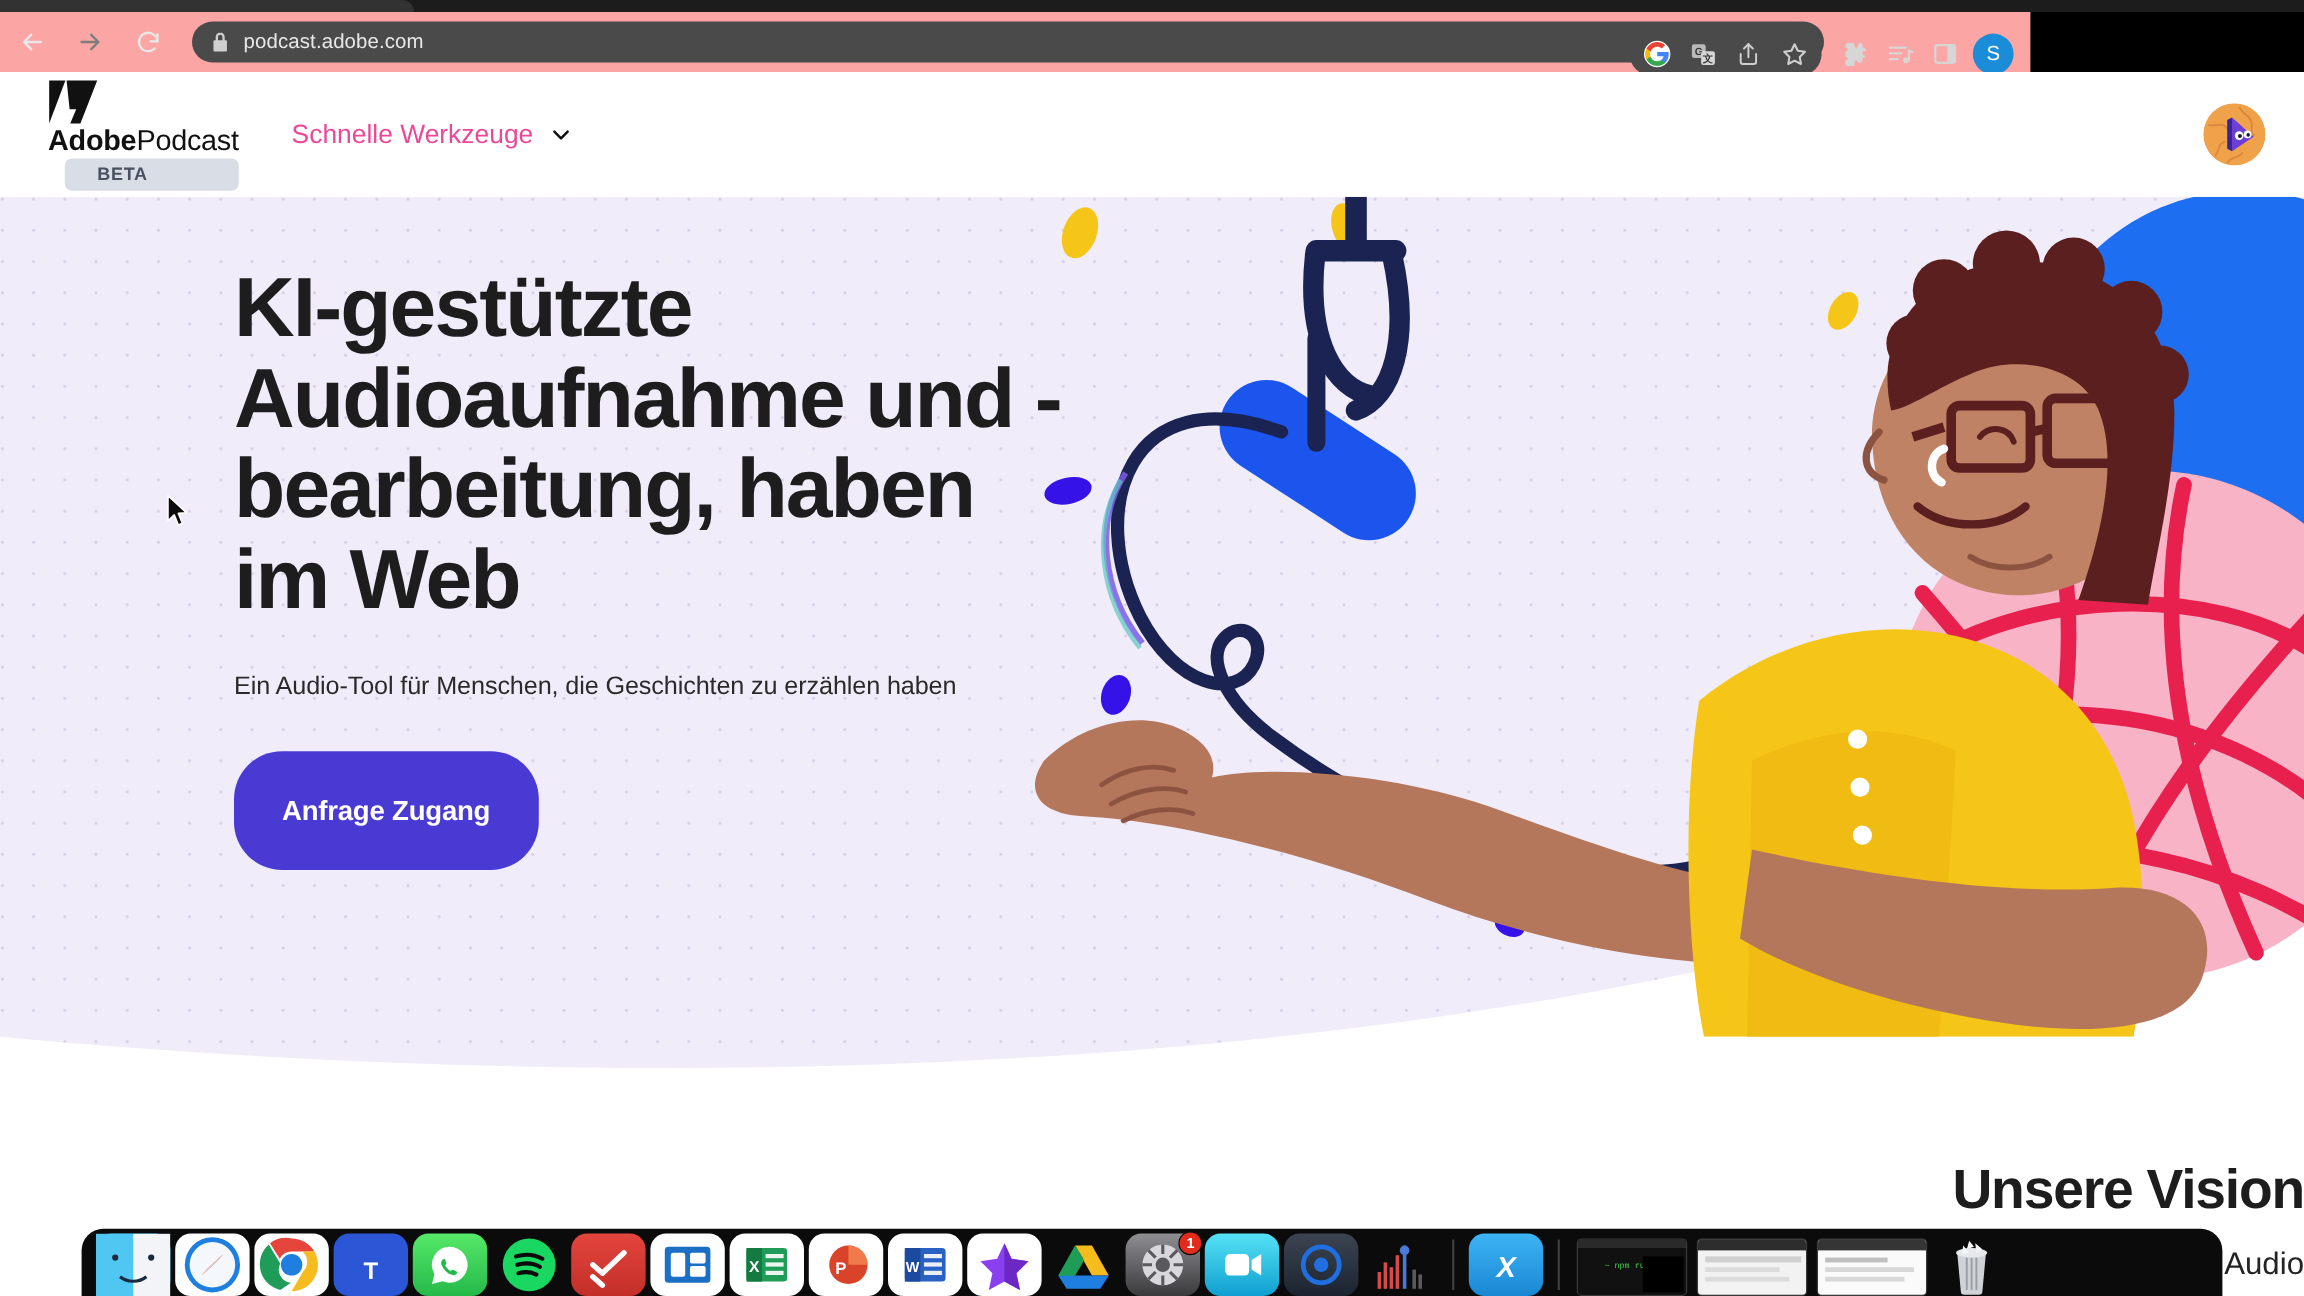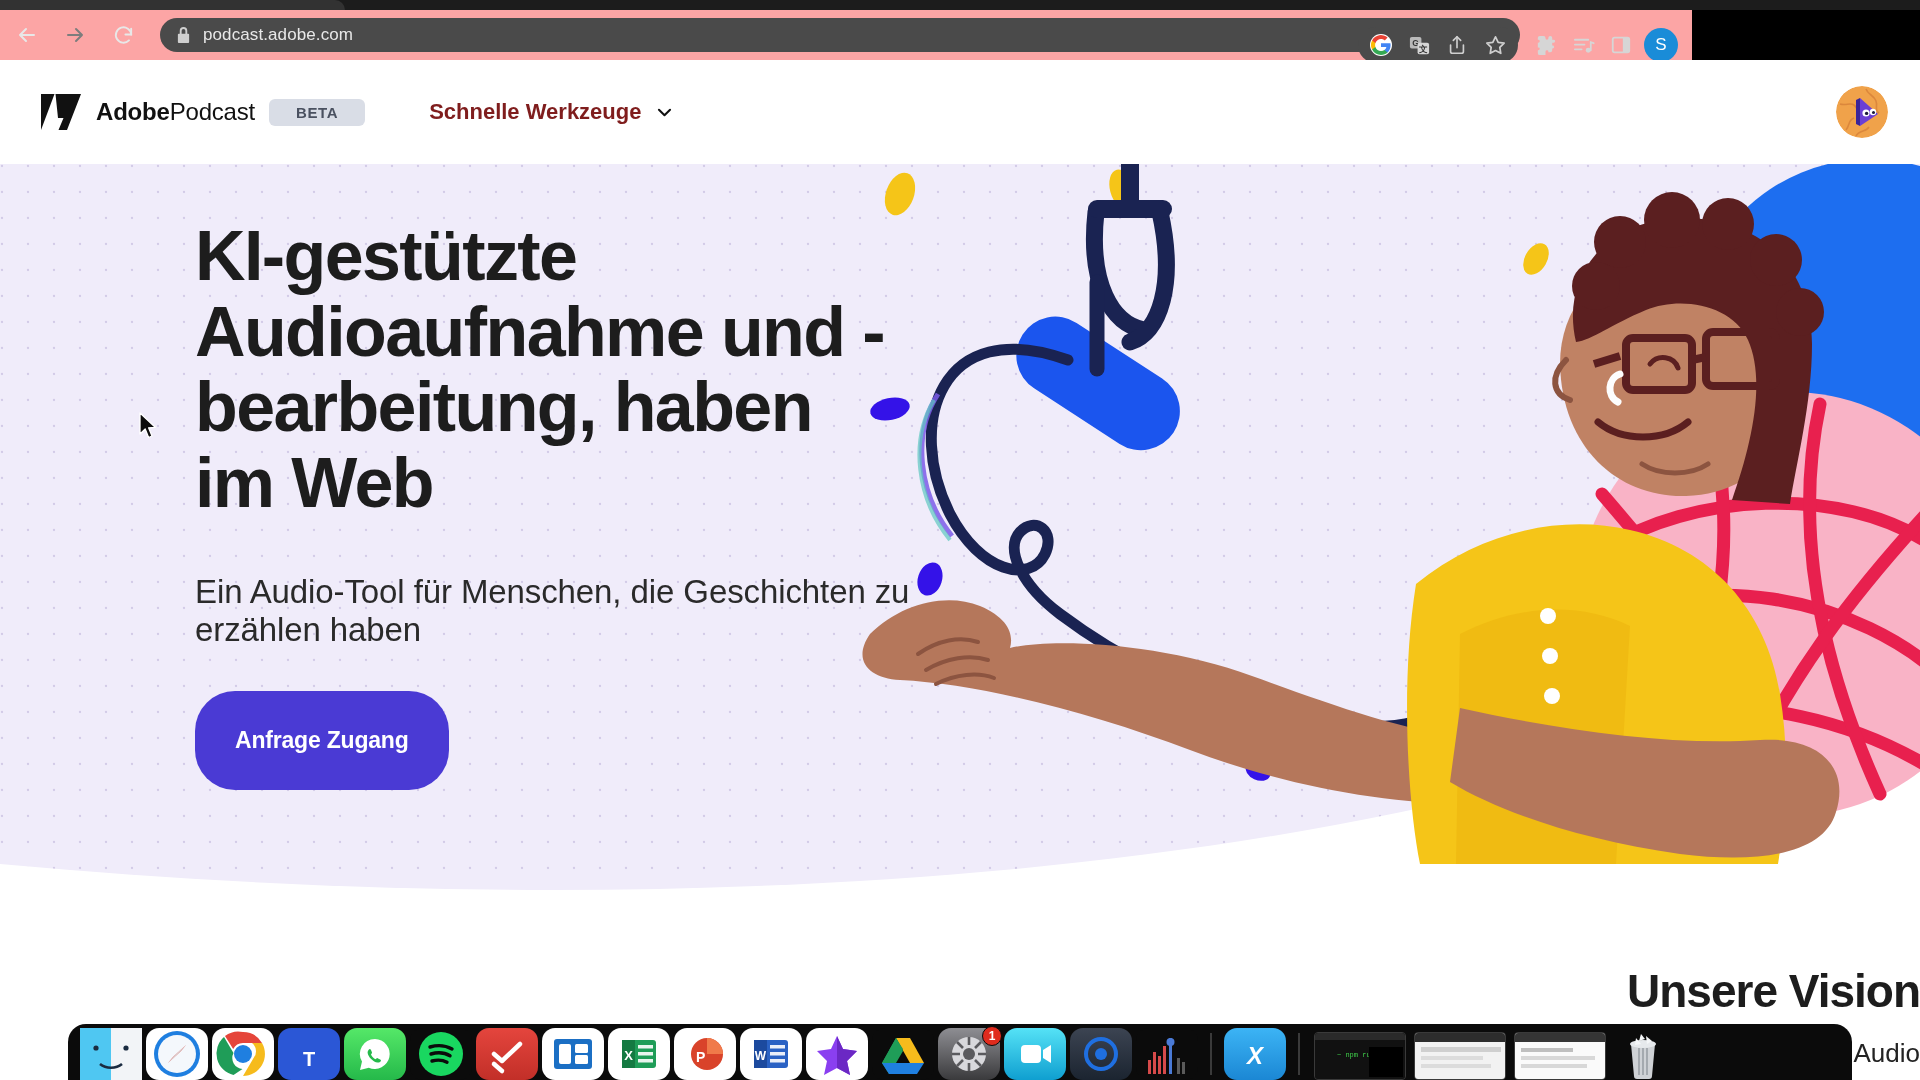--- a/index.html
+++ b/index.html
@@ -65,33 +65,33 @@
   .page {
     position: absolute; top: 60px; left: 0; width: 1920px; height: 1020px;
     background: #ffffff; overflow: hidden;
   }
   .site-header {
     position: relative; z-index: 30;
     height: 104px; width: 100%;
     background: #ffffff;
     display: flex; align-items: center; padding: 0 40px;
   }
-  .brand { display: flex; align-items: center; cursor: pointer; }
+  .brand { display: flex; cursor: pointer; flex-direction: column; }
   .adobe-mark { width: 42px; height: 38px; margin-right: 14px; }
   .brand-text { font-size: 24px; color: #111; letter-spacing: -.2px; }
   .brand-text b { font-weight: 700; }
   .brand-text span.light { font-weight: 400; }
   .beta-badge {
     margin-left: 14px; background: #d9dde6; color: #4a5160;
     font-size: 15px; font-weight: 700; letter-spacing: .6px;
     padding: 5px 27px; border-radius: 6px;
   }
   .nav-item {
-    margin-left: 64px; display: flex; align-items: center;
-    font-size: 22px; color: #7f1d1d; cursor: pointer; font-weight: bold;
+    margin-left: 44px; display: flex; align-items: center;
+    font-size: 22px; color: #ec4899; cursor: pointer;
   }
   .nav-item .chev { margin-left: 14px; display: flex; }
   .header-avatar {
     position: absolute; right: 32px; top: 50%; transform: translateY(-50%);
     width: 52px; height: 52px; border-radius: 50%; overflow: hidden;
     cursor: pointer;
   }
 
   
   .hero-wrap { position: relative; width: 100%; height: 916px; }
@@ -99,21 +99,21 @@
   .hero-content {
     position: absolute; left: 195px; top: 55px; width: 760px; z-index: 12;
   }
   h1.hero-title {
     font-family: "Liberation Sans", sans-serif;
     font-size: 70px; font-weight: 700; line-height: 1.08;
     color: #1d1d1d; letter-spacing: -1.6px;
     width: 700px;
   }
   .hero-sub {
-    margin-top: 52px; font-size: 33px; color: #2a2a2a; font-weight: 400;
+    margin-top: 39px; font-size: 21px; color: #2a2a2a; font-weight: 400;
     letter-spacing: -.1px;
   }
   .cta {
     margin-top: 42px; display: inline-block;
     background: #4a3ad4; color: #fff;
     font-size: 23px; font-weight: 700;
     padding: 36px 40px; border-radius: 40px;
     border: none; cursor: pointer;
     font-family: "Liberation Sans", sans-serif;
     letter-spacing: -.2px;

